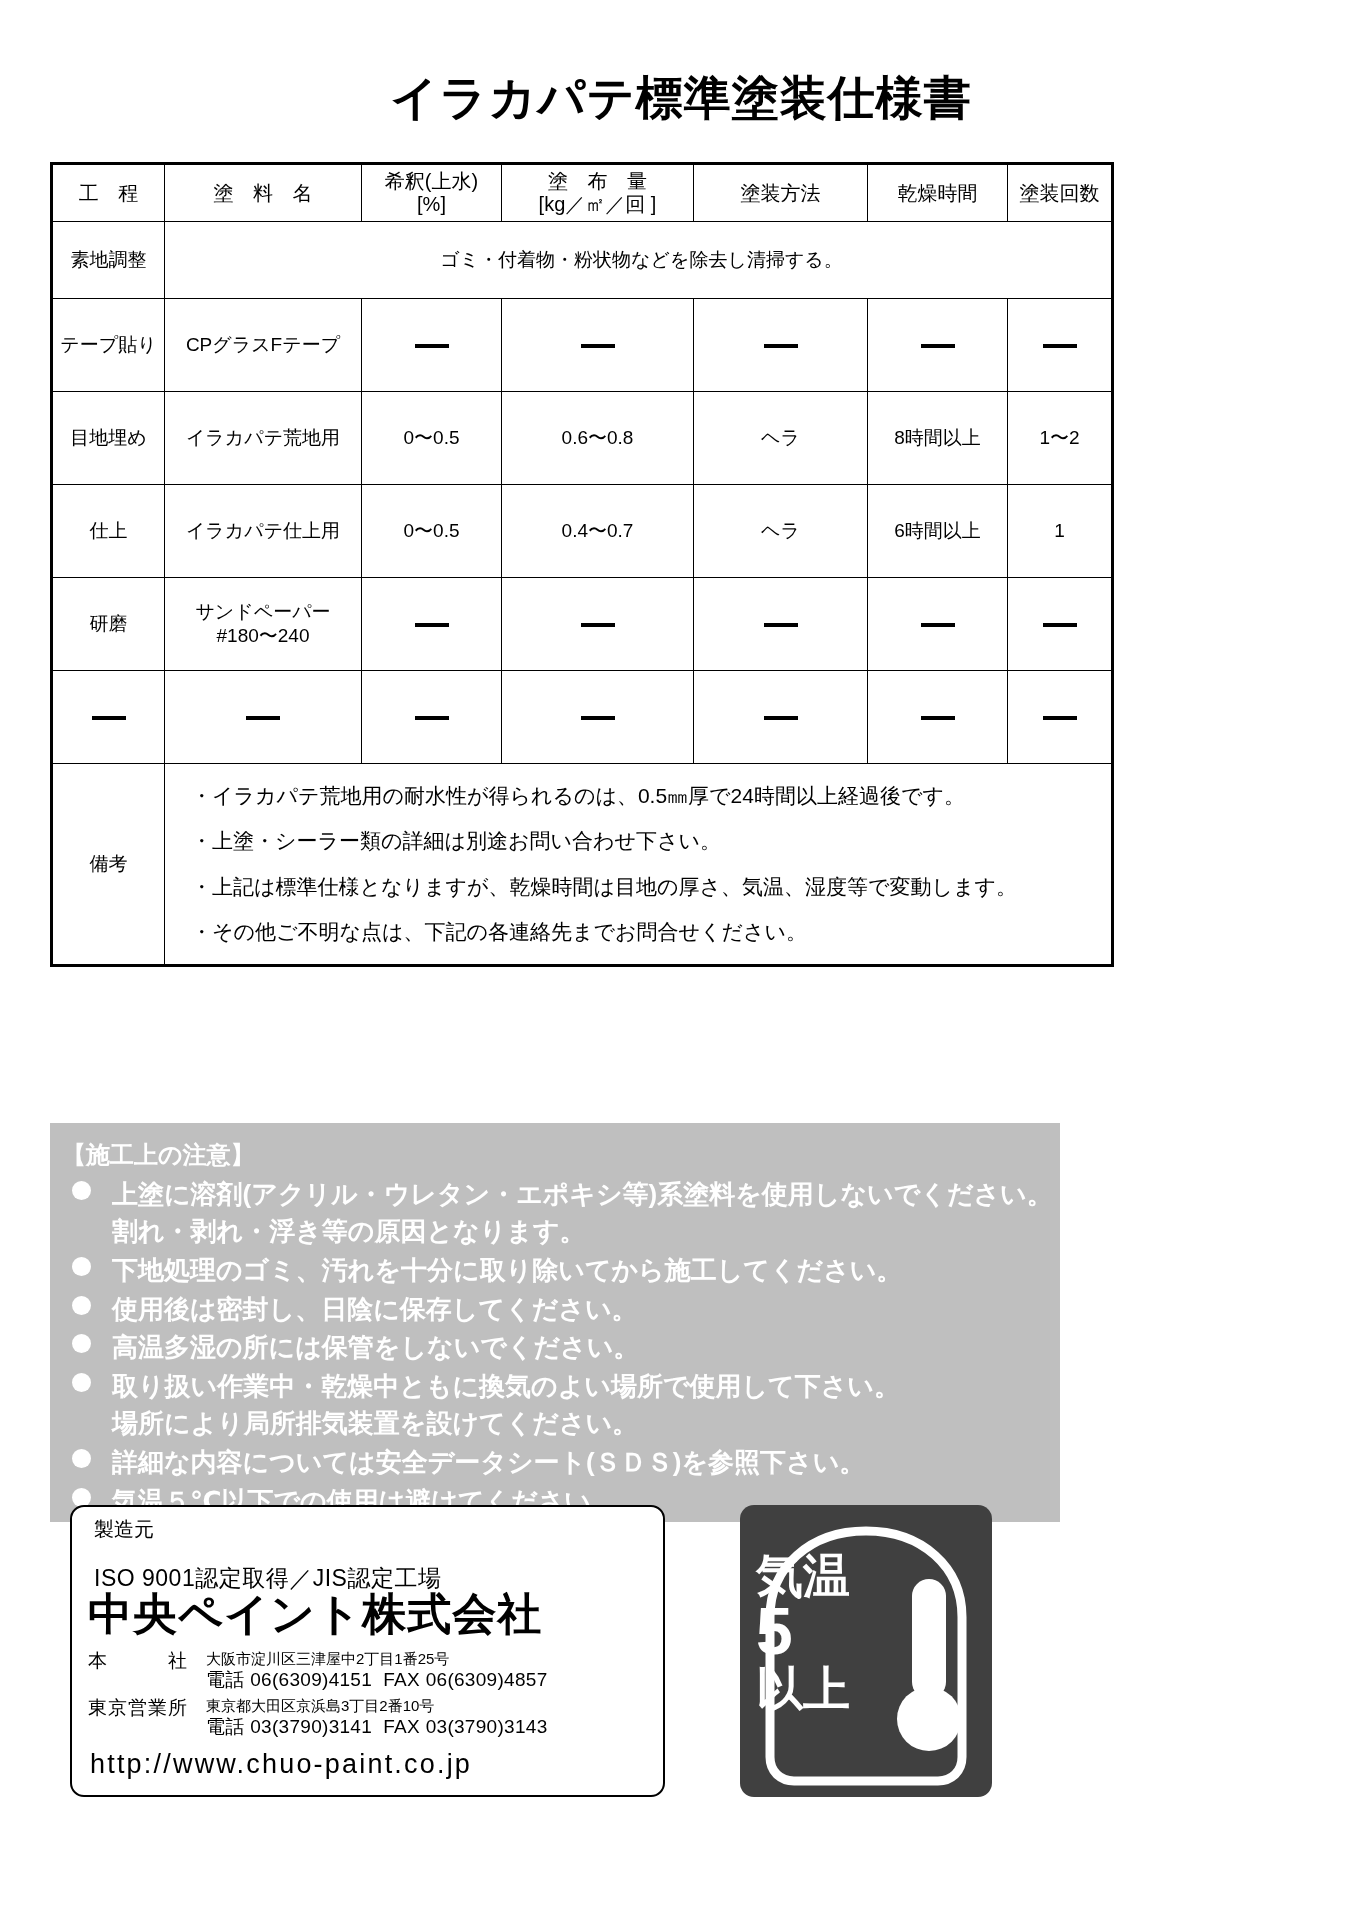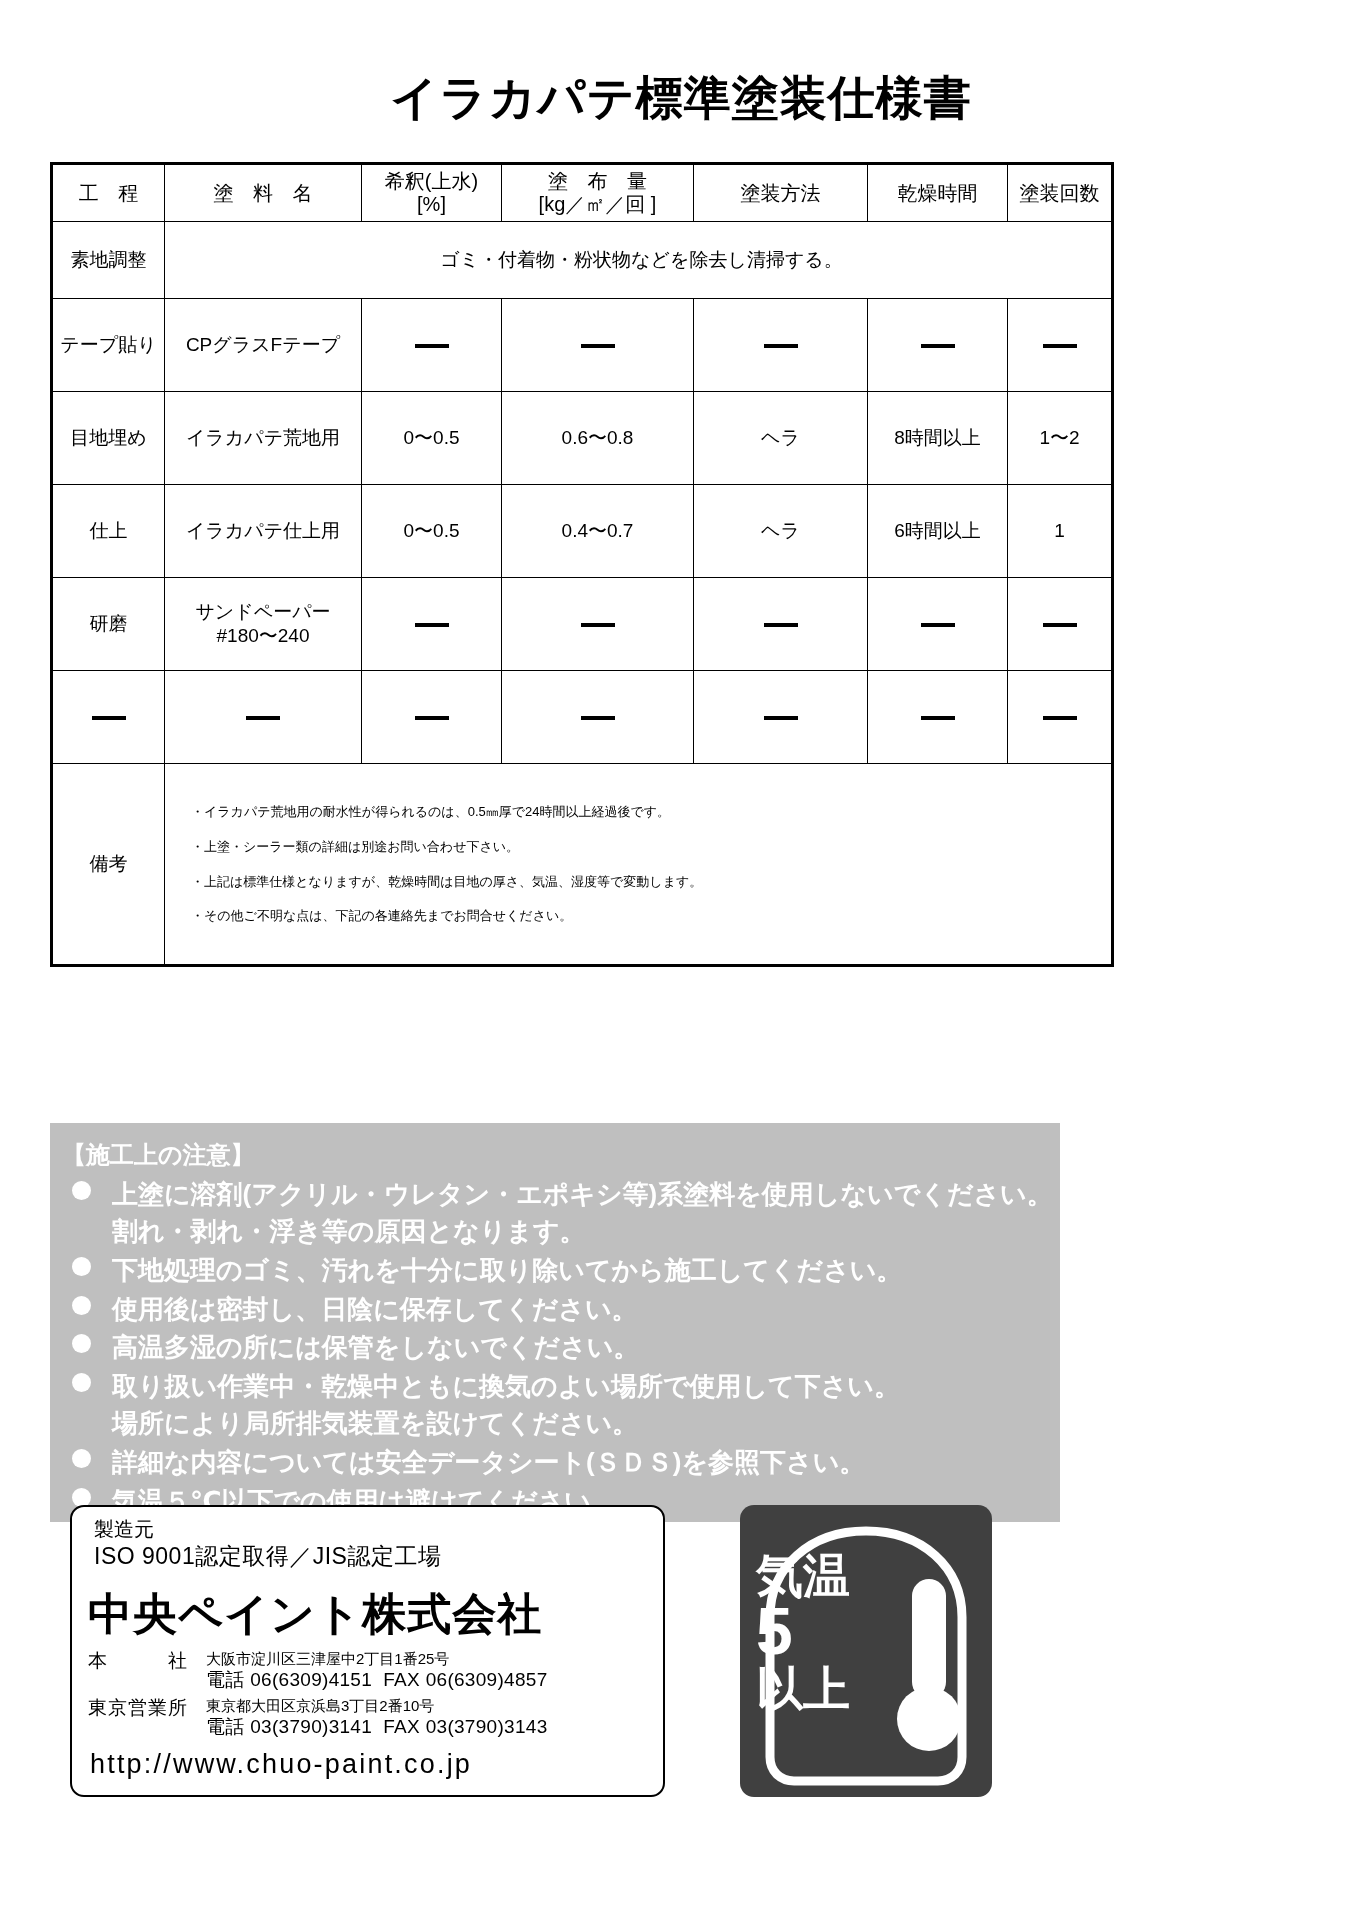--- a/index.html
+++ b/index.html
@@ -82,21 +82,21 @@
   .two-line { line-height: 1.28; }
 
   
   .remarks-label { font-size: 20px; }
   .remarks-cell {
     text-align: left !important;
     padding: 14px 8px 14px 26px !important;
     height: 172px;
   }
   .remarks-cell .r-line {
-    font-size: 13px;
+    font-size: 21px;
     line-height: 1.35;
     margin: 0 0 17px 0;
     white-space: nowrap;
   }
   .remarks-cell .r-line:last-child { margin-bottom: 0; }
 
   
   .caution {
     position: absolute;
     left: 50px;
@@ -161,21 +161,21 @@
   }
   .maker-label {
     position: absolute;
     left: 22px;
     top: 9px;
     font-size: 20px;
   }
   .iso-line {
     position: absolute;
     left: 22px;
-    top: 34px;
+    top: 56px;
     font-size: 23px;
     letter-spacing: 0.5px;
   }
   .company-name {
     position: absolute;
     left: 16px;
     top: 78px;
     font-size: 44px;
     font-weight: bold;
     letter-spacing: 1px;

